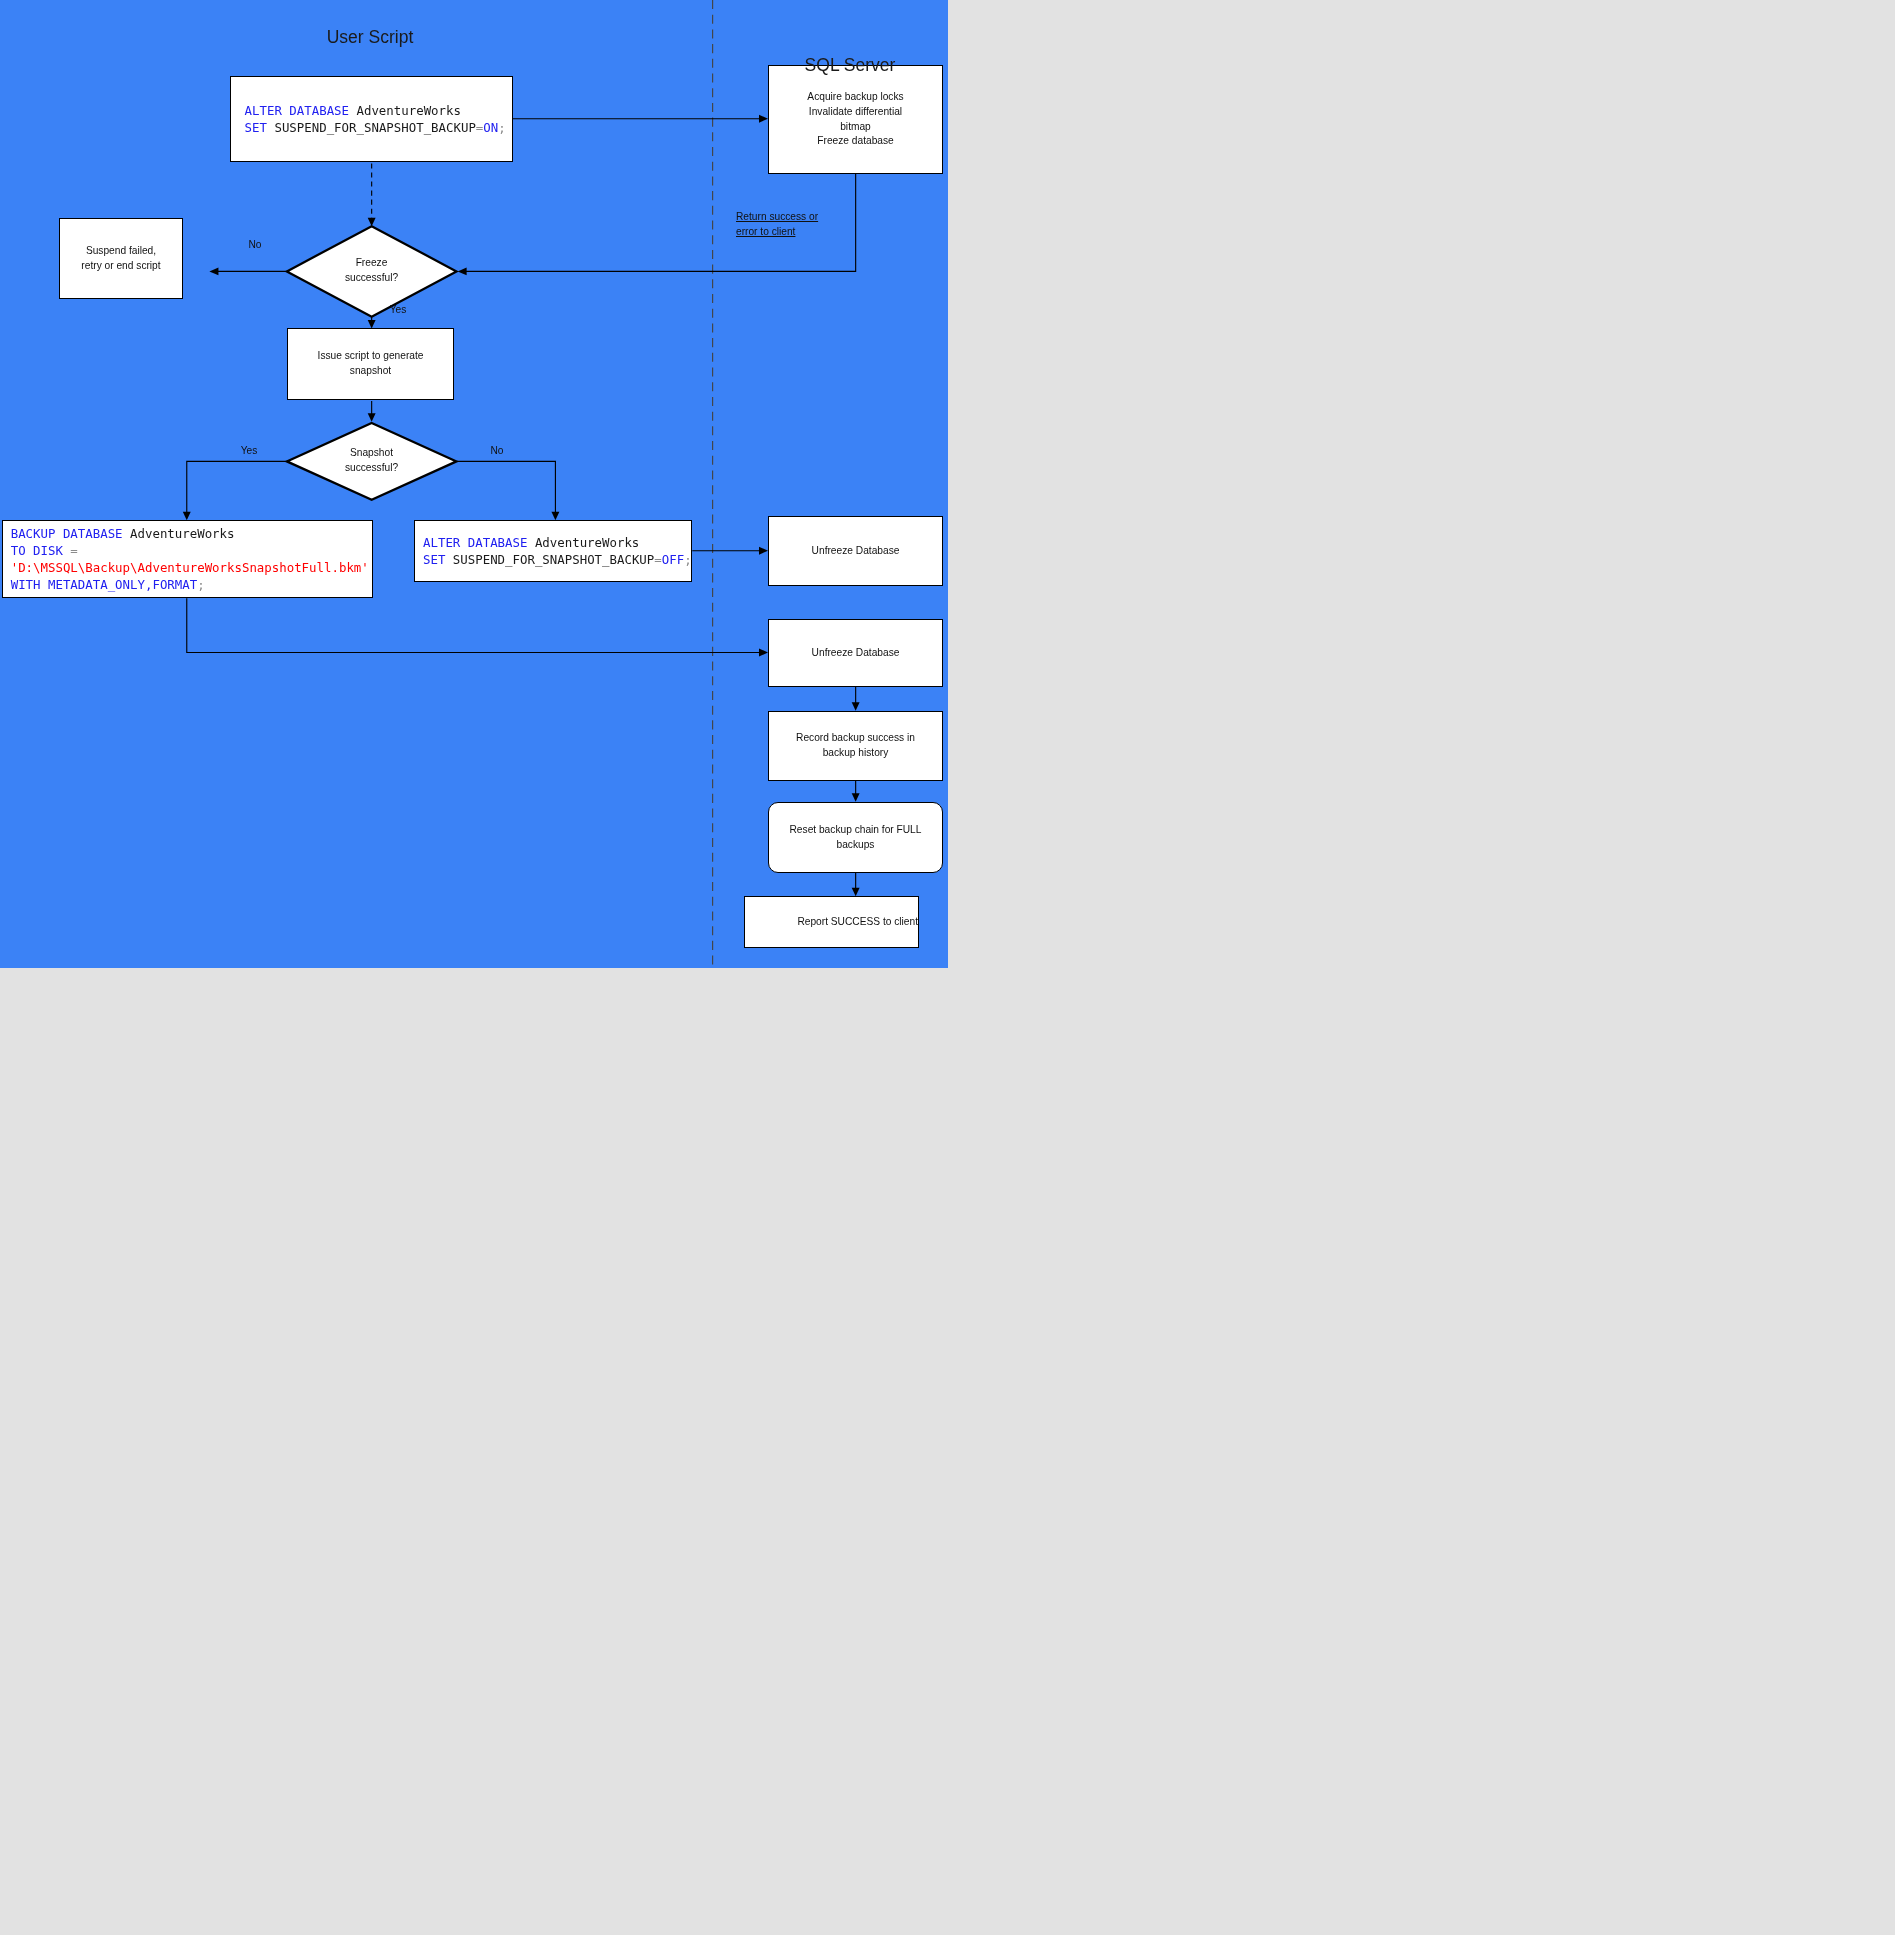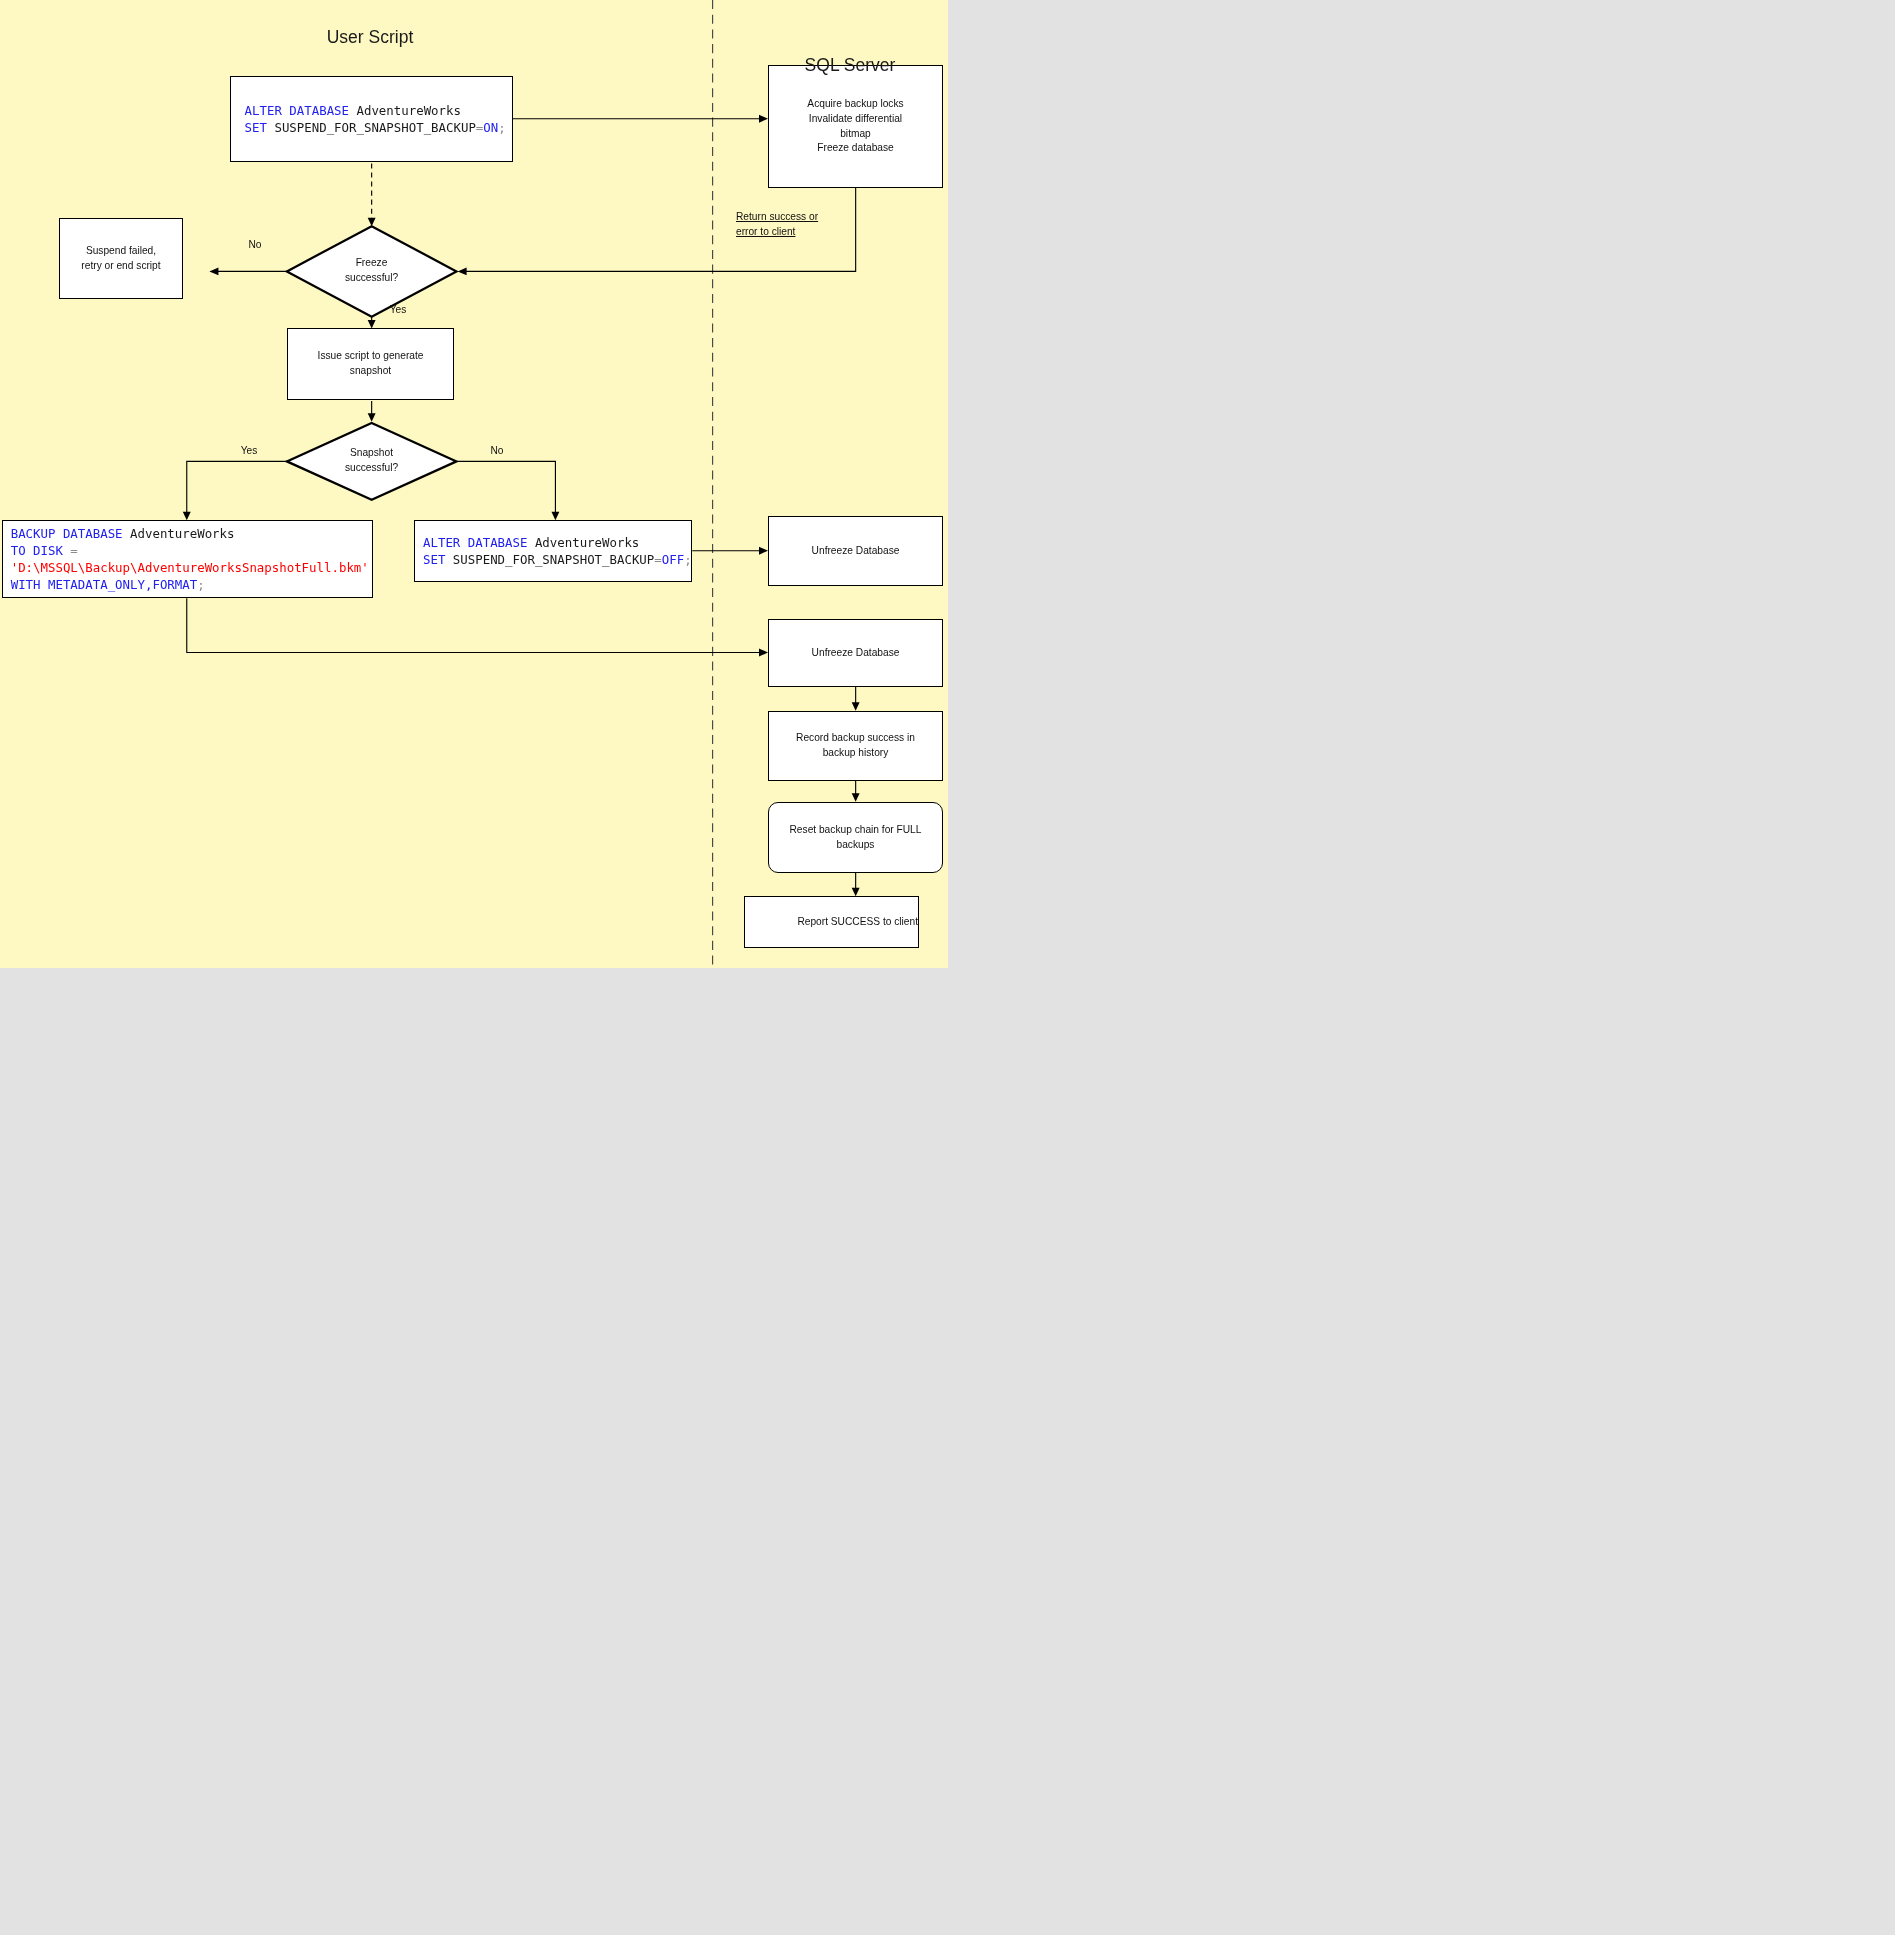--- a/index.html
+++ b/index.html
@@ -1,16 +1,16 @@
 <!DOCTYPE html>
 <html style="font-size:9px"><head>
 <meta charset="utf-8">
 <style>
   html,body{margin:0;padding:0;background:#e2e2e2;}
-  .canvas{position:relative;width:948px;height:968px;background:#fef9c3;overflow:hidden;
+  .canvas{position:relative;width:948px;height:968px;background:#3b82f6;overflow:hidden;
           font-family:"Liberation Sans",sans-serif;color:#111;}
   svg.wires{position:absolute;left:0;top:0;z-index:1;}
   .title{position:absolute;z-index:3;font-size:17.5px;color:#1a1a1a;text-align:center;}
   .box{position:absolute;z-index:2;background:#ffffff;border:1.7px solid #000;box-sizing:border-box;
        display:flex;flex-direction:column;justify-content:center;align-items:center;
        text-align:center;font-size:10.2px;line-height:14.7px;color:#111;}
   .codebox{position:absolute;z-index:2;background:#ffffff;border:1.7px solid #000;box-sizing:border-box;
        display:flex;flex-direction:column;justify-content:center;
        font-family:"DejaVu Sans Mono",monospace;font-size:12.4px;line-height:17px;white-space:pre;}
   .codebox.pad-a{padding-left:13.6px;}
@@ -64,21 +64,21 @@
     <polygon points="657,748 807,816 657,884 507,816" fill="#fff" stroke="#000" stroke-width="4"></polygon>
   </svg>
 
   <div class="title" style="left:257px;top:27px;width:226px;">User Script</div>
   <div class="title" style="left:752px;top:27px;width:196px;margin-top:28px;">SQL Server</div>
 
   <div class="codebox pad-a" style="left:230px;top:76px;width:283px;height:86px;"><div class="code-line"><span class="tok-kw">ALTER DATABASE</span><span class="tok-pl"> AdventureWorks</span></div><div class="code-line"><span class="tok-kw">SET</span><span class="tok-pl"> SUSPEND_FOR_SNAPSHOT_BACKUP</span><span class="tok-op">=</span><span class="tok-kw">ON</span><span class="tok-op">;</span></div></div>
   <div class="codebox pad-b" style="left:1.7px;top:520px;width:371px;height:78px;"><div class="code-line"><span class="tok-kw">BACKUP DATABASE</span><span class="tok-pl"> AdventureWorks</span></div><div class="code-line"><span class="tok-kw">TO DISK</span><span class="tok-op"> =</span></div><div class="code-line"><span class="tok-str">'D:\MSSQL\Backup\AdventureWorksSnapshotFull.bkm'</span></div><div class="code-line"><span class="tok-kw">WITH METADATA_ONLY,FORMAT</span><span class="tok-op">;</span></div></div>
   <div class="codebox pad-b" style="left:414px;top:520px;width:278px;height:62px;"><div class="code-line"><span class="tok-kw">ALTER DATABASE</span><span class="tok-pl"> AdventureWorks</span></div><div class="code-line"><span class="tok-kw">SET</span><span class="tok-pl"> SUSPEND_FOR_SNAPSHOT_BACKUP</span><span class="tok-op">=</span><span class="tok-kw">OFF</span><span class="tok-op">;</span></div></div>
 
-  <div class="box" style="left:768px;top:65px;width:175px;height:123px;">
+  <div class="box" style="left:768px;top:65px;width:175px;height:109px;">
       <div>Acquire backup locks</div>
       <div>Invalidate differential</div>
       <div>bitmap</div>
       <div>Freeze database</div>
     </div>
   <div class="box" style="left:59px;top:218px;width:124px;height:81px;">
       <div>Suspend failed,</div>
       <div>retry or end script</div>
     </div>
   <div class="box" style="left:287px;top:328px;width:167px;height:72px;">

